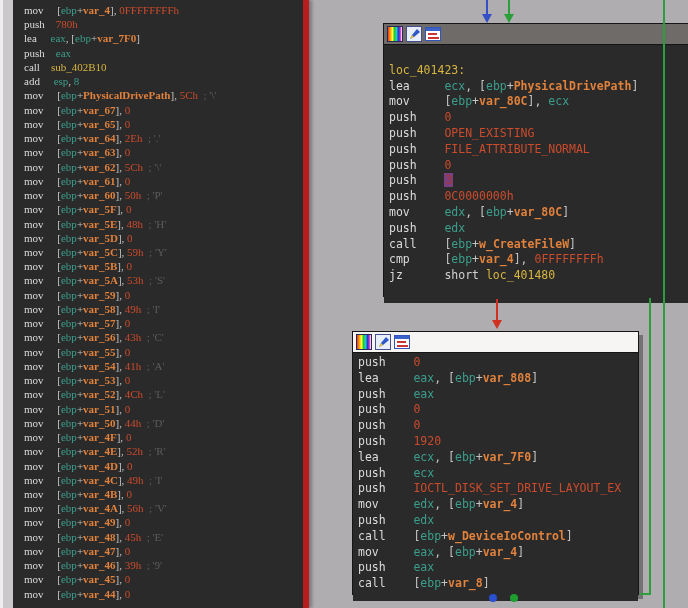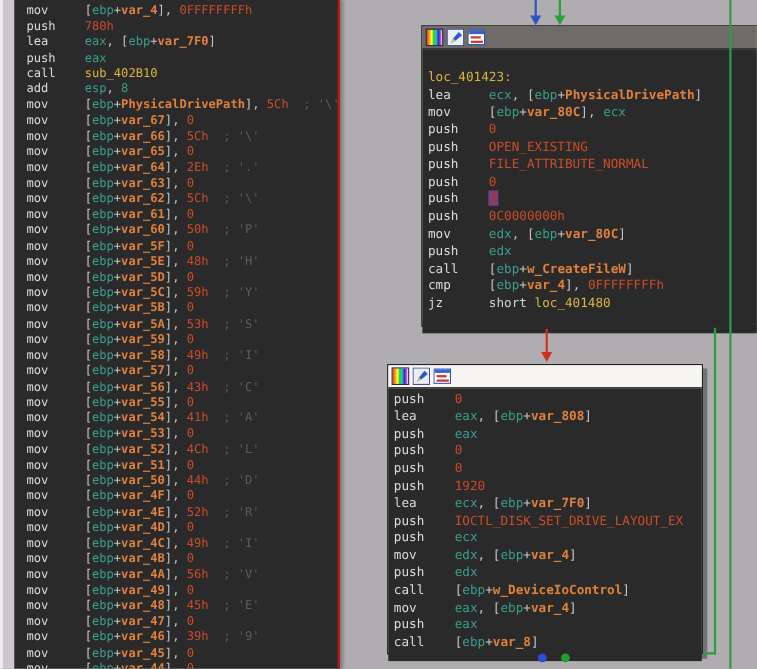--- a/index.html
+++ b/index.html
@@ -4,22 +4,22 @@
 <style>
   html,body{margin:0;padding:0;}
   body{width:688px;height:608px;overflow:hidden;position:relative;
        background:#b0adb0;font-family:"DejaVu Sans Mono",monospace;}
   .gutter{position:absolute;left:0;top:0;width:13px;height:608px;
        background:linear-gradient(90deg,#efedef 0 3px,#cac8ca 3px);}
   
   .codebody{background:#2b2a2a;}
   .asm-line{white-space:pre;overflow:hidden;}
   .panel{position:absolute;left:13px;top:0;width:296px;height:608px;
-       background:#2b2a2a;border-right:2px solid #b91c1c;
-       box-shadow:3px 0 3px rgba(30,30,30,.35);padding:3px 0 0 11px;box-sizing:border-box;}
+       background:#2b2a2a;border-right:6px solid #b91c1c;
+       box-shadow:3px 0 3px rgba(30,30,30,.35);padding:3px 0 0 11px;box-sizing:border-box;font-family:Liberation Serif, serif;}
   .panel .asm-line{height:14.24px;line-height:14.24px;font-size:11px;}
   .node{position:absolute;border:1px solid #151515;
        box-shadow:4px 4px 0 rgba(45,45,45,.45);box-sizing:border-box;}
   .node .titlebar{height:20px;display:flex;align-items:center;gap:3px;
        padding-left:3px;border-bottom:1px solid #141414;}
   .node .codebody{padding:2px 0 3px 5px;}
   .node .asm-line{height:15.8px;line-height:15.8px;font-size:11.5px;}
   #node1{left:383px;top:23px;width:318px;height:274px;}
   #node1 .titlebar{background:#6f6b68;}
   #node1 .codebody{height:253px;}
@@ -56,21 +56,20 @@
 <div class="panel codebody">
   <div>
       <div class="asm-line"><span class="tk-mn">mov     </span><span class="tk-pun">[</span><span class="tk-reg">ebp</span><span class="tk-pun">+</span><span class="tk-name">var_4</span><span class="tk-pun">], </span><span class="tk-num">0FFFFFFFFh</span></div>
       <div class="asm-line"><span class="tk-mn">push    </span><span class="tk-num">780h</span></div>
       <div class="asm-line"><span class="tk-mn">lea     </span><span class="tk-reg">eax</span><span class="tk-pun">, [</span><span class="tk-reg">ebp</span><span class="tk-pun">+</span><span class="tk-name">var_7F0</span><span class="tk-pun">]</span></div>
       <div class="asm-line"><span class="tk-mn">push    </span><span class="tk-reg">eax</span></div>
       <div class="asm-line"><span class="tk-mn">call    </span><span class="tk-lbl">sub_402B10</span></div>
       <div class="asm-line"><span class="tk-mn">add     </span><span class="tk-reg">esp</span><span class="tk-pun">, </span><span class="tk-reg">8</span></div>
       <div class="asm-line"><span class="tk-mn">mov     </span><span class="tk-pun">[</span><span class="tk-reg">ebp</span><span class="tk-pun">+</span><span class="tk-name">PhysicalDrivePath</span><span class="tk-pun">], </span><span class="tk-num">5Ch</span><span class="tk-cmt">  ; '\'</span></div>
       <div class="asm-line"><span class="tk-mn">mov     </span><span class="tk-pun">[</span><span class="tk-reg">ebp</span><span class="tk-pun">+</span><span class="tk-name">var_67</span><span class="tk-pun">], </span><span class="tk-num">0</span></div>
-      <div class="asm-line"><span class="tk-mn">mov     </span><span class="tk-pun">[</span><span class="tk-reg">ebp</span><span class="tk-pun">+</span><span class="tk-name">var_66</span><span class="tk-pun">], </span><span class="tk-num">5Ch</span><span class="tk-cmt">  ; '\'</span></div>
       <div class="asm-line"><span class="tk-mn">mov     </span><span class="tk-pun">[</span><span class="tk-reg">ebp</span><span class="tk-pun">+</span><span class="tk-name">var_65</span><span class="tk-pun">], </span><span class="tk-num">0</span></div>
       <div class="asm-line"><span class="tk-mn">mov     </span><span class="tk-pun">[</span><span class="tk-reg">ebp</span><span class="tk-pun">+</span><span class="tk-name">var_64</span><span class="tk-pun">], </span><span class="tk-num">2Eh</span><span class="tk-cmt">  ; '.'</span></div>
       <div class="asm-line"><span class="tk-mn">mov     </span><span class="tk-pun">[</span><span class="tk-reg">ebp</span><span class="tk-pun">+</span><span class="tk-name">var_63</span><span class="tk-pun">], </span><span class="tk-num">0</span></div>
       <div class="asm-line"><span class="tk-mn">mov     </span><span class="tk-pun">[</span><span class="tk-reg">ebp</span><span class="tk-pun">+</span><span class="tk-name">var_62</span><span class="tk-pun">], </span><span class="tk-num">5Ch</span><span class="tk-cmt">  ; '\'</span></div>
       <div class="asm-line"><span class="tk-mn">mov     </span><span class="tk-pun">[</span><span class="tk-reg">ebp</span><span class="tk-pun">+</span><span class="tk-name">var_61</span><span class="tk-pun">], </span><span class="tk-num">0</span></div>
       <div class="asm-line"><span class="tk-mn">mov     </span><span class="tk-pun">[</span><span class="tk-reg">ebp</span><span class="tk-pun">+</span><span class="tk-name">var_60</span><span class="tk-pun">], </span><span class="tk-num">50h</span><span class="tk-cmt">  ; 'P'</span></div>
       <div class="asm-line"><span class="tk-mn">mov     </span><span class="tk-pun">[</span><span class="tk-reg">ebp</span><span class="tk-pun">+</span><span class="tk-name">var_5F</span><span class="tk-pun">], </span><span class="tk-num">0</span></div>
       <div class="asm-line"><span class="tk-mn">mov     </span><span class="tk-pun">[</span><span class="tk-reg">ebp</span><span class="tk-pun">+</span><span class="tk-name">var_5E</span><span class="tk-pun">], </span><span class="tk-num">48h</span><span class="tk-cmt">  ; 'H'</span></div>
       <div class="asm-line"><span class="tk-mn">mov     </span><span class="tk-pun">[</span><span class="tk-reg">ebp</span><span class="tk-pun">+</span><span class="tk-name">var_5D</span><span class="tk-pun">], </span><span class="tk-num">0</span></div>
       <div class="asm-line"><span class="tk-mn">mov     </span><span class="tk-pun">[</span><span class="tk-reg">ebp</span><span class="tk-pun">+</span><span class="tk-name">var_5C</span><span class="tk-pun">], </span><span class="tk-num">59h</span><span class="tk-cmt">  ; 'Y'</span></div>
@@ -159,22 +158,22 @@
     </span>
   </div>
   <div class="codebody">
       <div class="asm-line"><span class="tk-mn">push    </span><span class="tk-num">0</span></div>
       <div class="asm-line"><span class="tk-mn">lea     </span><span class="tk-reg">eax</span><span class="tk-pun">, [</span><span class="tk-reg">ebp</span><span class="tk-pun">+</span><span class="tk-name">var_808</span><span class="tk-pun">]</span></div>
       <div class="asm-line"><span class="tk-mn">push    </span><span class="tk-reg">eax</span></div>
       <div class="asm-line"><span class="tk-mn">push    </span><span class="tk-num">0</span></div>
       <div class="asm-line"><span class="tk-mn">push    </span><span class="tk-num">0</span></div>
       <div class="asm-line"><span class="tk-mn">push    </span><span class="tk-num">1920</span></div>
       <div class="asm-line"><span class="tk-mn">lea     </span><span class="tk-reg">ecx</span><span class="tk-pun">, [</span><span class="tk-reg">ebp</span><span class="tk-pun">+</span><span class="tk-name">var_7F0</span><span class="tk-pun">]</span></div>
+      <div class="asm-line"><span class="tk-mn">push    </span><span class="tk-reg">ecx</span></div>
       <div class="asm-line"><span class="tk-mn">push    </span><span class="tk-num">IOCTL_DISK_SET_DRIVE_LAYOUT_EX</span></div>
-      <div class="asm-line"><span class="tk-mn">push    </span><span class="tk-reg">ecx</span></div>
       <div class="asm-line"><span class="tk-mn">mov     </span><span class="tk-reg">edx</span><span class="tk-pun">, [</span><span class="tk-reg">ebp</span><span class="tk-pun">+</span><span class="tk-name">var_4</span><span class="tk-pun">]</span></div>
       <div class="asm-line"><span class="tk-mn">push    </span><span class="tk-reg">edx</span></div>
       <div class="asm-line"><span class="tk-mn">call    </span><span class="tk-pun">[</span><span class="tk-reg">ebp</span><span class="tk-pun">+</span><span class="tk-name">w_DeviceIoControl</span><span class="tk-pun">]</span></div>
       <div class="asm-line"><span class="tk-mn">mov     </span><span class="tk-reg">eax</span><span class="tk-pun">, [</span><span class="tk-reg">ebp</span><span class="tk-pun">+</span><span class="tk-name">var_4</span><span class="tk-pun">]</span></div>
       <div class="asm-line"><span class="tk-mn">push    </span><span class="tk-reg">eax</span></div>
       <div class="asm-line"><span class="tk-mn">call    </span><span class="tk-pun">[</span><span class="tk-reg">ebp</span><span class="tk-pun">+</span><span class="tk-name">var_8</span><span class="tk-pun">]</span></div>
     </div>
 </div>
 
 <div class="edge vline" style="left:486px;top:0;height:15px;background:#3450c6;"></div>

